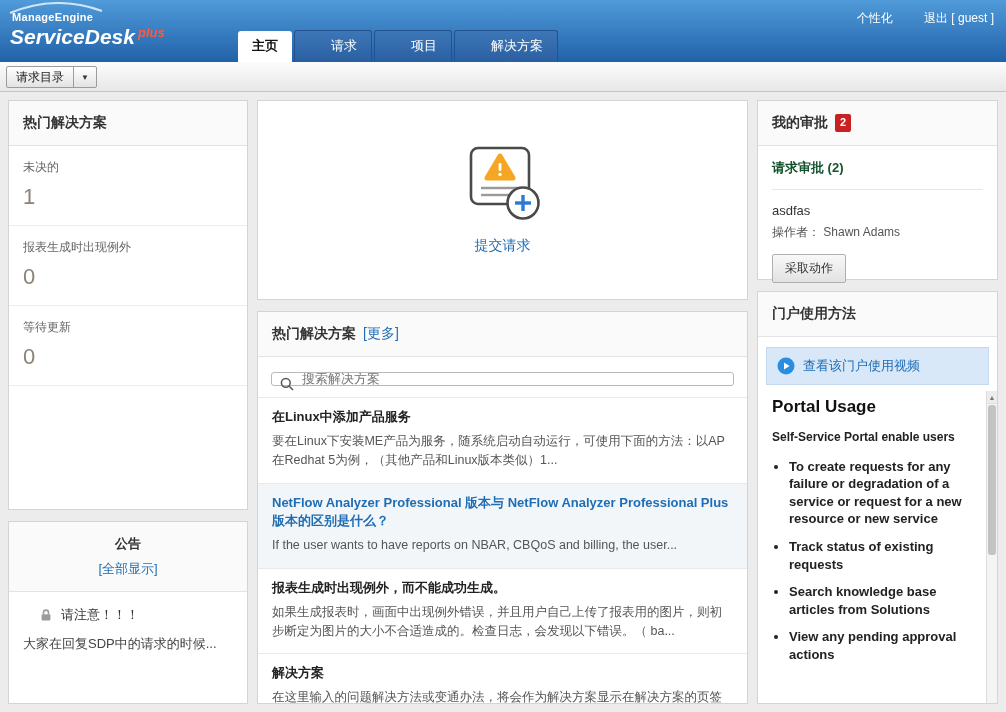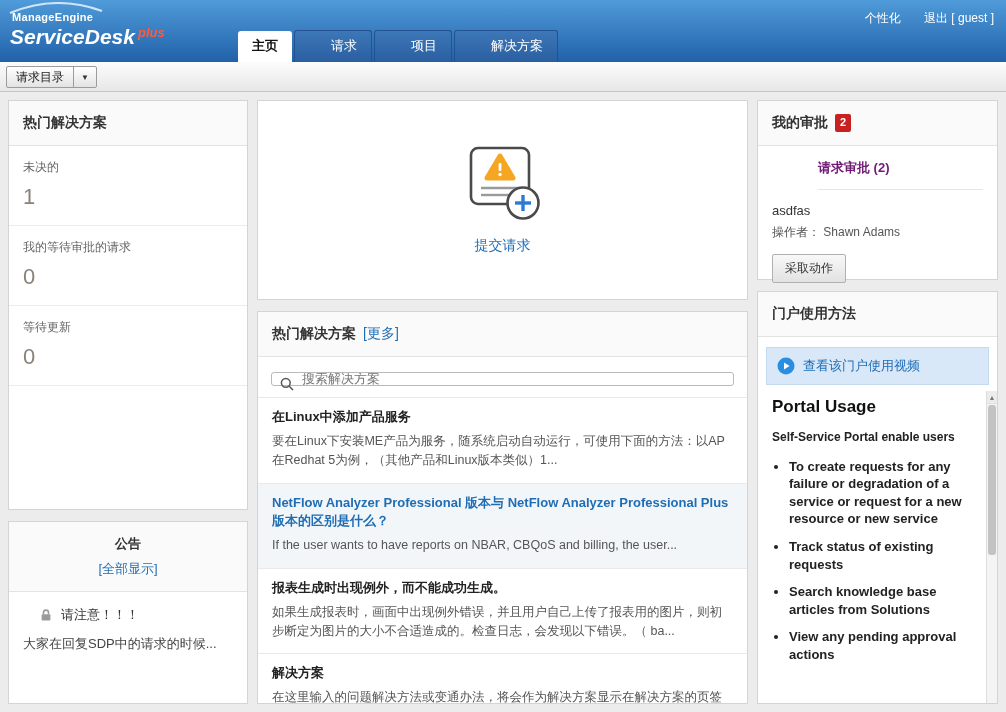--- a/index.html
+++ b/index.html
@@ -9,21 +9,21 @@
   
   .topbar { position:relative; height:62px;
             background:linear-gradient(#509bd9,#2161a9); }
   .brand { position:absolute; left:10px; top:7px; color:#fff; cursor:pointer; }
   .brand-top { position:relative; padding-left:2px; }
   .swoosh { position:absolute; left:-2px; top:-5px; }
   .brand-manage { font-size:11px; font-weight:bold; letter-spacing:.3px; }
   .brand-product { font-size:21px; font-weight:bold; font-style:italic; line-height:1.1; }
   .brand-plus { font-size:13px; font-style:italic; font-weight:bold; color:#ff5a3c; margin-left:3px; vertical-align:top; }
   .top-links { position:absolute; top:10px; right:12px; font-size:12px; }
-  .top-links span { color:#fff; margin-left:20px; cursor:pointer; }
+  .top-links span { color:#fff; margin-left:28px; cursor:pointer; }
   .tabs { position:absolute; bottom:0; left:238px; display:flex; align-items:flex-end; gap:2px; }
   .tab { font-size:13px; padding:6px 14px 7px; border-radius:3px 3px 0 0; cursor:pointer; white-space:nowrap; }
   .tab.active { background:#fff; color:#111; font-weight:bold; }
   .tab.inactive { background:linear-gradient(#3d77b8,#2a5fa0); color:#fff;
                   border:1px solid #22528f; border-bottom:none;padding-left:36px; }
 
   
   .toolbar { height:30px; background:linear-gradient(#fcfcfc,#e7e7e7);
              border-bottom:1px solid #c6c6c6; padding:4px 0 0 6px; }
   .catalog-btn { display:inline-flex; align-items:center; height:22px;
@@ -79,22 +79,22 @@
   .sol-title { font-size:13px; font-weight:bold; color:#222; margin-bottom:5px; line-height:1.45; }
   .sol-body { font-size:12.5px; color:#555; line-height:1.55; }
   .sol-item.highlight { background:#f2f6f9; }
   .sol-item.highlight .sol-title { color:#1f6db5; }
 
   
   .approvals-card { height:180px; }
   .badge { background:#c92121; color:#fff; font-size:11px; font-weight:bold;
            padding:2px 5px; border-radius:2px; line-height:1.2; }
   .appr-body { padding:13px 14px; }
-  .appr-section { font-size:13px; font-weight:bold; color:#701a75; padding-bottom:12px;
-                  border-bottom:1px solid #e6e6e6; margin-bottom:13px;margin-left:46px; }
+  .appr-section { font-size:13px; font-weight:bold; color:#14532d; padding-bottom:12px;
+                  border-bottom:1px solid #e6e6e6; margin-bottom:13px; }
   .appr-name { font-size:13px; color:#333; margin-bottom:6px; }
   .appr-operator { font-size:12px; color:#555; margin-bottom:13px; }
   .action-btn { font-size:12px; color:#333; padding:5px 12px; border:1px solid #b0b0b0;
                 border-radius:2px; background:linear-gradient(#f8f8f8,#e2e2e2); cursor:pointer; }
 
   
   .portal-card { flex:1; min-height:0; display:flex; flex-direction:column; overflow:hidden; }
   .video-row { display:flex; align-items:center; gap:8px; background:#d9e8f8;
                border:1px solid #c4daf0; margin:10px 8px 0; padding:9px 10px; cursor:pointer; }
   .video-text { color:#1f6db5; font-size:13px; }
@@ -153,21 +153,21 @@
   <div class="col col-left">
     <section class="card summary-card">
       <div class="card-header">
         <span>热门解决方案</span>
       </div>
       <div class="summary-item">
         <div class="summary-label">未决的</div>
         <div class="summary-value">1</div>
       </div>
       <div class="summary-item">
-        <div class="summary-label">我的等待审批的请求</div>
+        <div class="summary-label">报表生成时出现例外</div>
         <div class="summary-value">0</div>
       </div>
       <div class="summary-item">
         <div class="summary-label">等待更新</div>
         <div class="summary-value">0</div>
       </div>
     </section>
 
     <section class="card ann-card">
       <div class="card-header ann-header">

